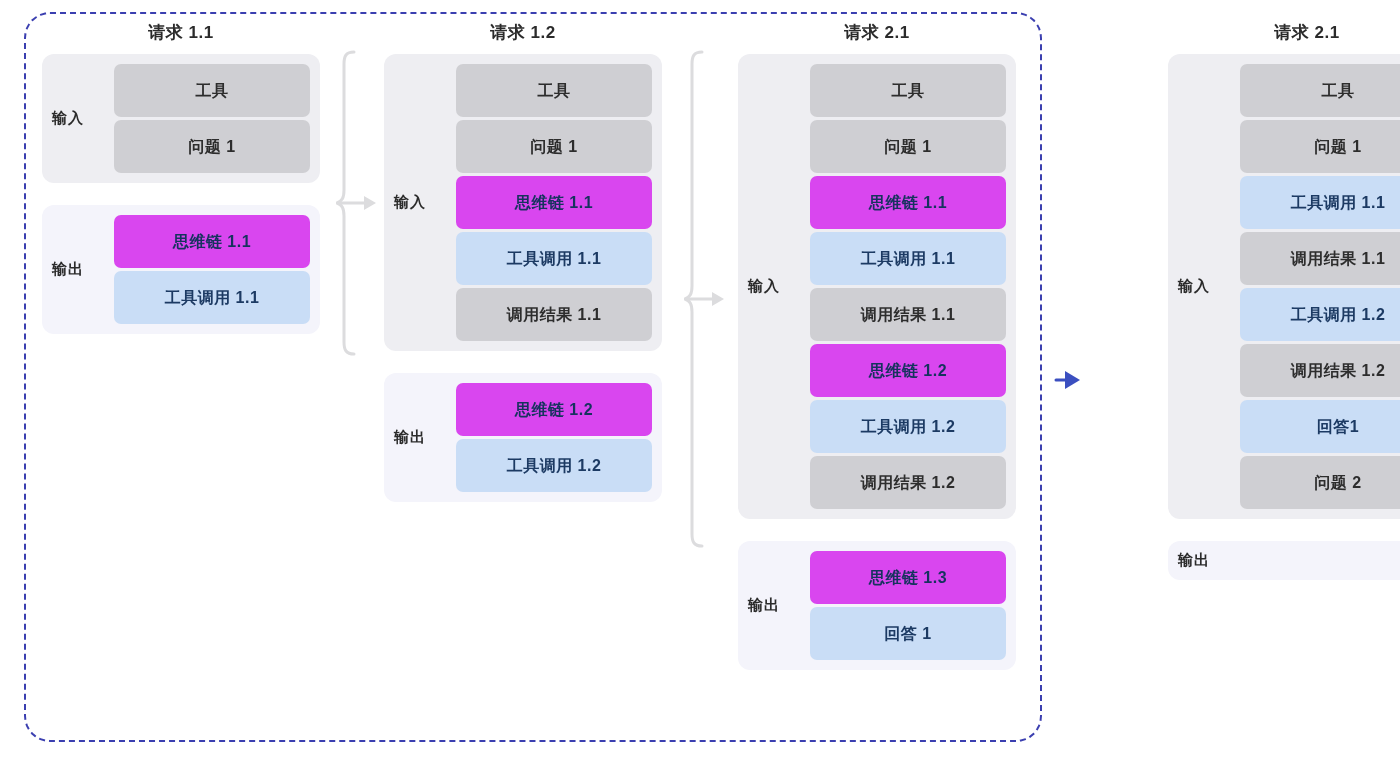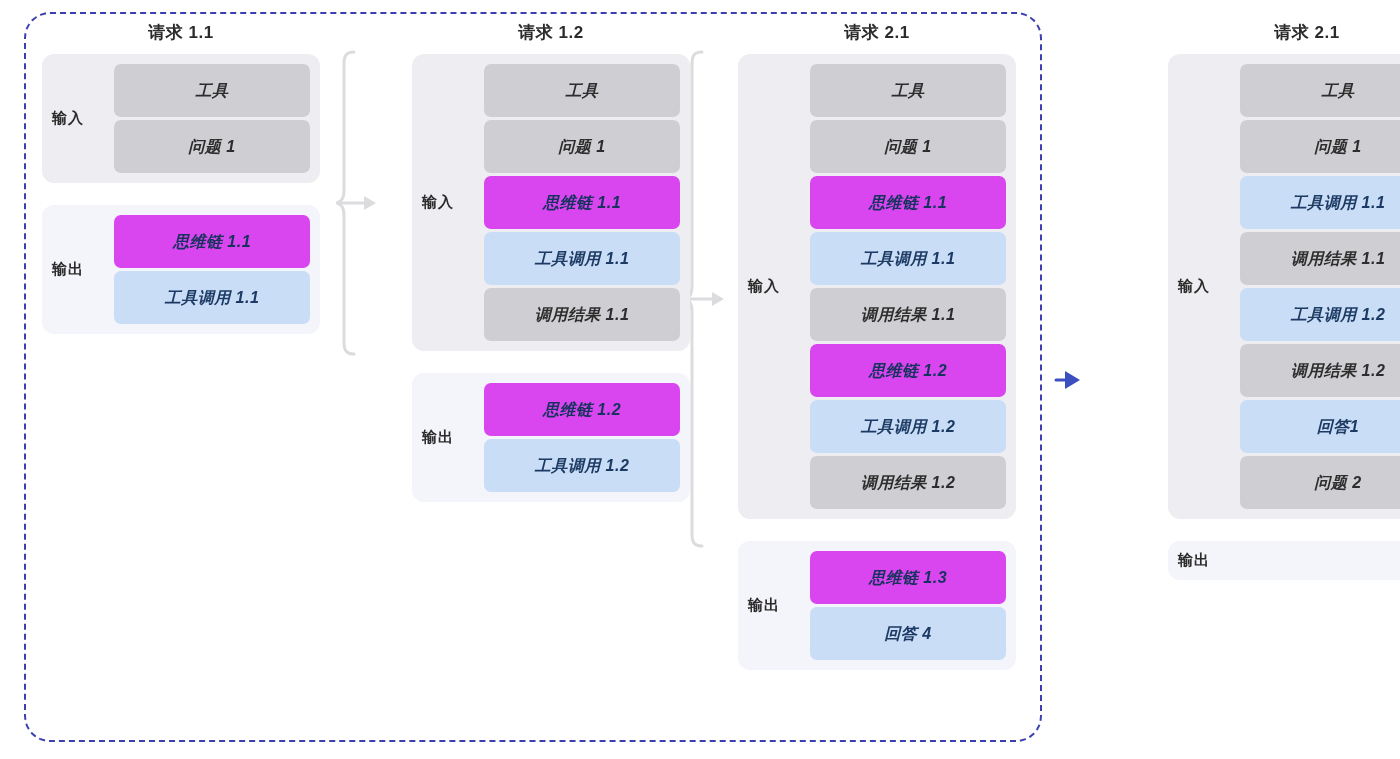--- a/index.html
+++ b/index.html
@@ -28,21 +28,21 @@
     box-sizing: border-box;
   }
 
   
   .column {
     position: absolute;
     top: 22px;
     width: 278px;
   }
   #column-0 { left: 42px; }
-  #column-1 { left: 412px; }
+  #column-1 { left: 384px; }
   #column-2 { left: 738px; }
   #column-3 { left: 1168px; }
 
   .column-title {
     text-align: center;
     font-size: 17px;
     font-weight: bold;
     color: #2b2b2b;
     letter-spacing: 0.5px;
     margin-bottom: 10px;
@@ -69,21 +69,20 @@
     font-weight: bold;
     color: #2b2b2b;
     letter-spacing: 1px;
   }
 
   .group-items {
     flex: 1 1 auto;
     display: flex;
     flex-direction: column;
     gap: 3px;
-    font-style: italic;
   }
 
   .item {
     height: 53px;
     line-height: 53px;
     border-radius: 7px;
     text-align: center;
     font-size: 16px;
     font-weight: bold;
     letter-spacing: 0.5px;
@@ -194,21 +193,21 @@
         <div class="item blue-strong">思维链 1.2</div>
         <div class="item blue-light">工具调用 1.2</div>
         <div class="item gray">调用结果 1.2</div>
       </div>
     </div>
     <div class="spacer-between-groups"></div>
     <div class="group output-group">
       <div class="group-label">输出</div>
       <div class="group-items">
         <div class="item blue-strong">思维链 1.3</div>
-        <div class="item blue-light">回答 4</div>
+        <div class="item blue-light">回答 1</div>
       </div>
     </div>
   </div>
 <div class="column" id="column-3">
     <div class="column-title">请求 2.1</div>
     <div class="group input-group">
       <div class="group-label">输入</div>
       <div class="group-items">
         <div class="item gray">工具</div>
         <div class="item gray">问题 1</div>

